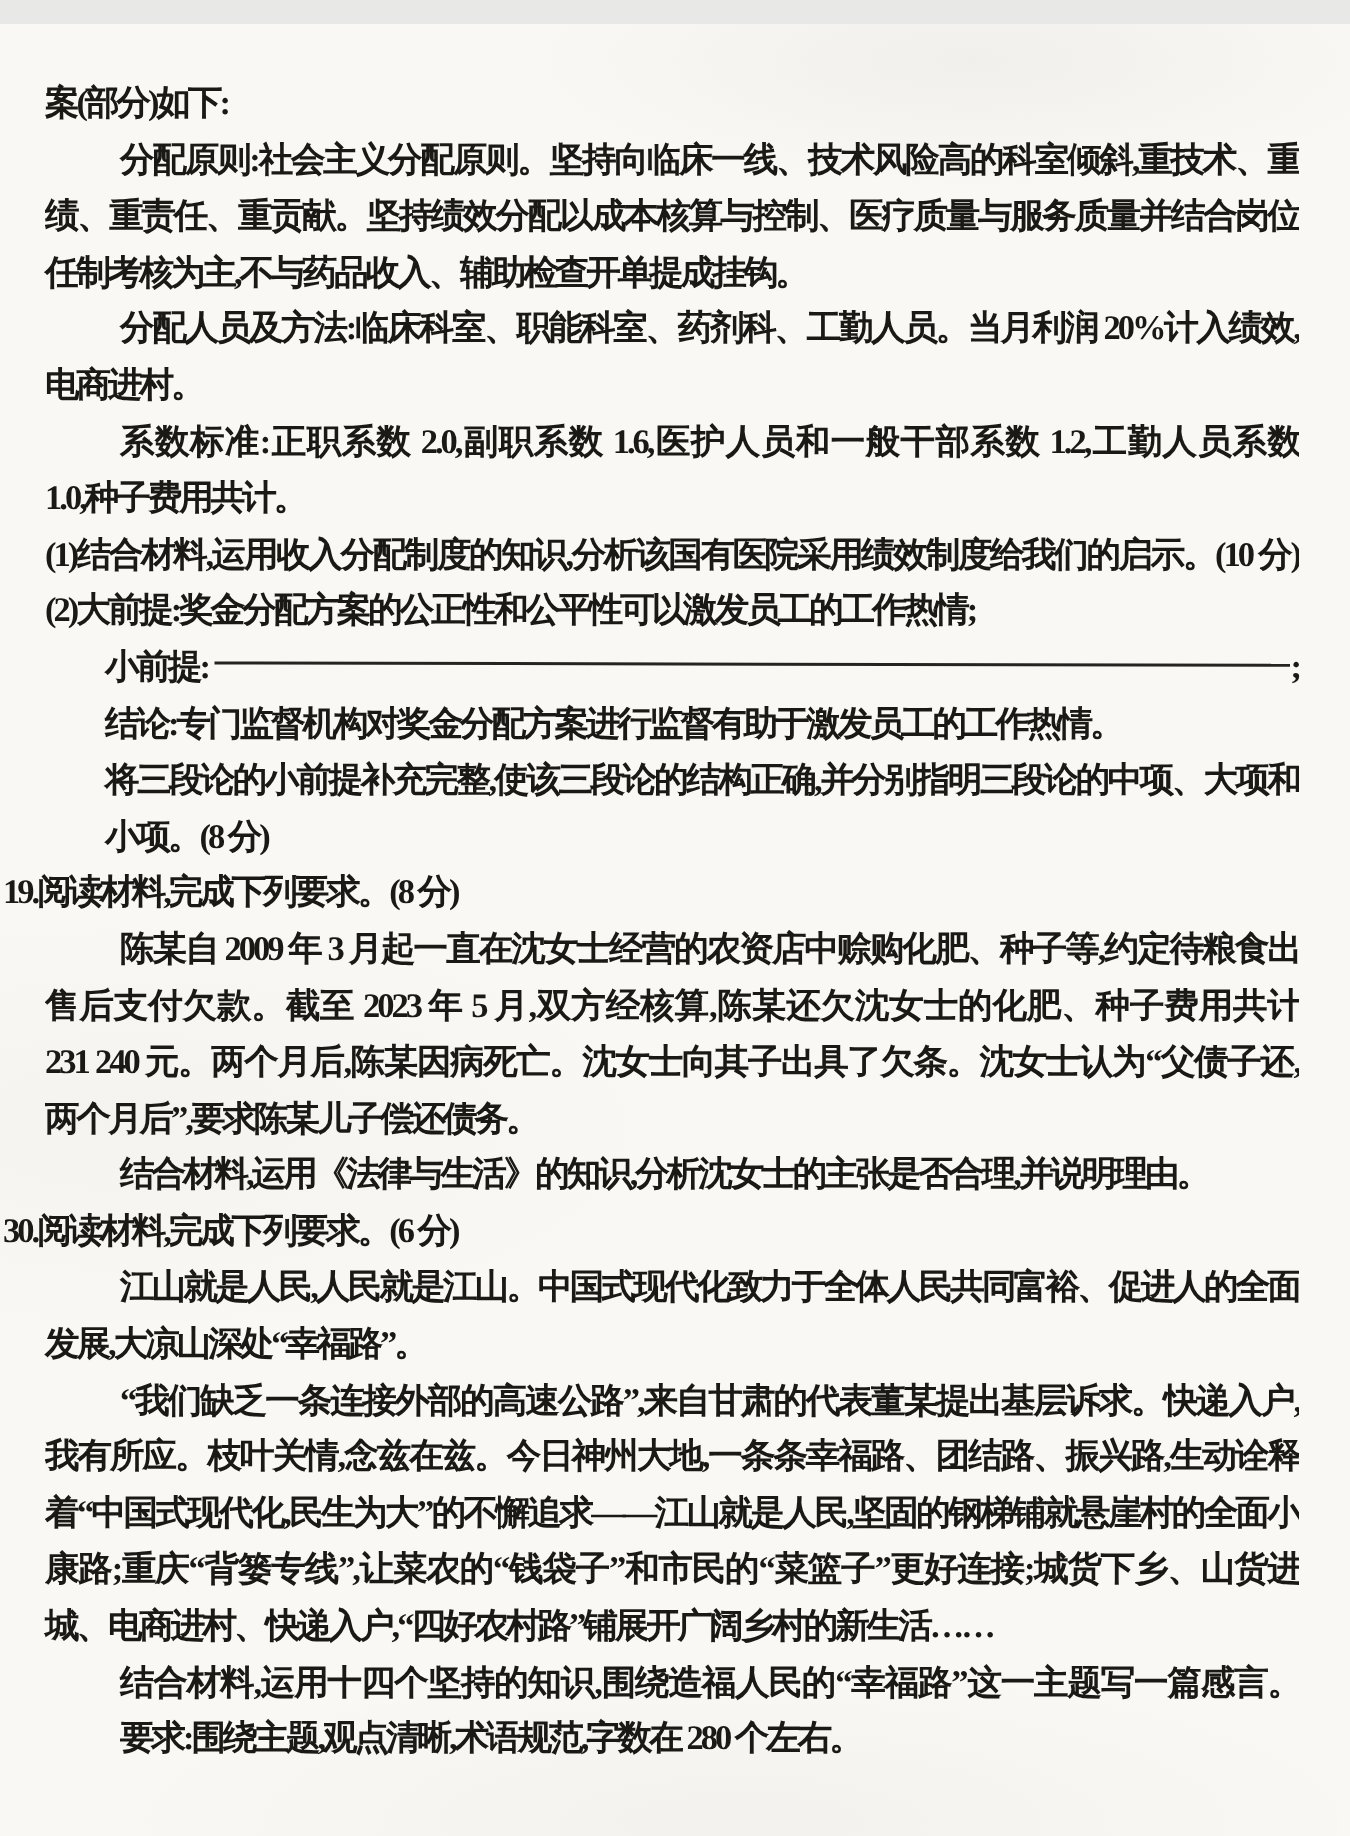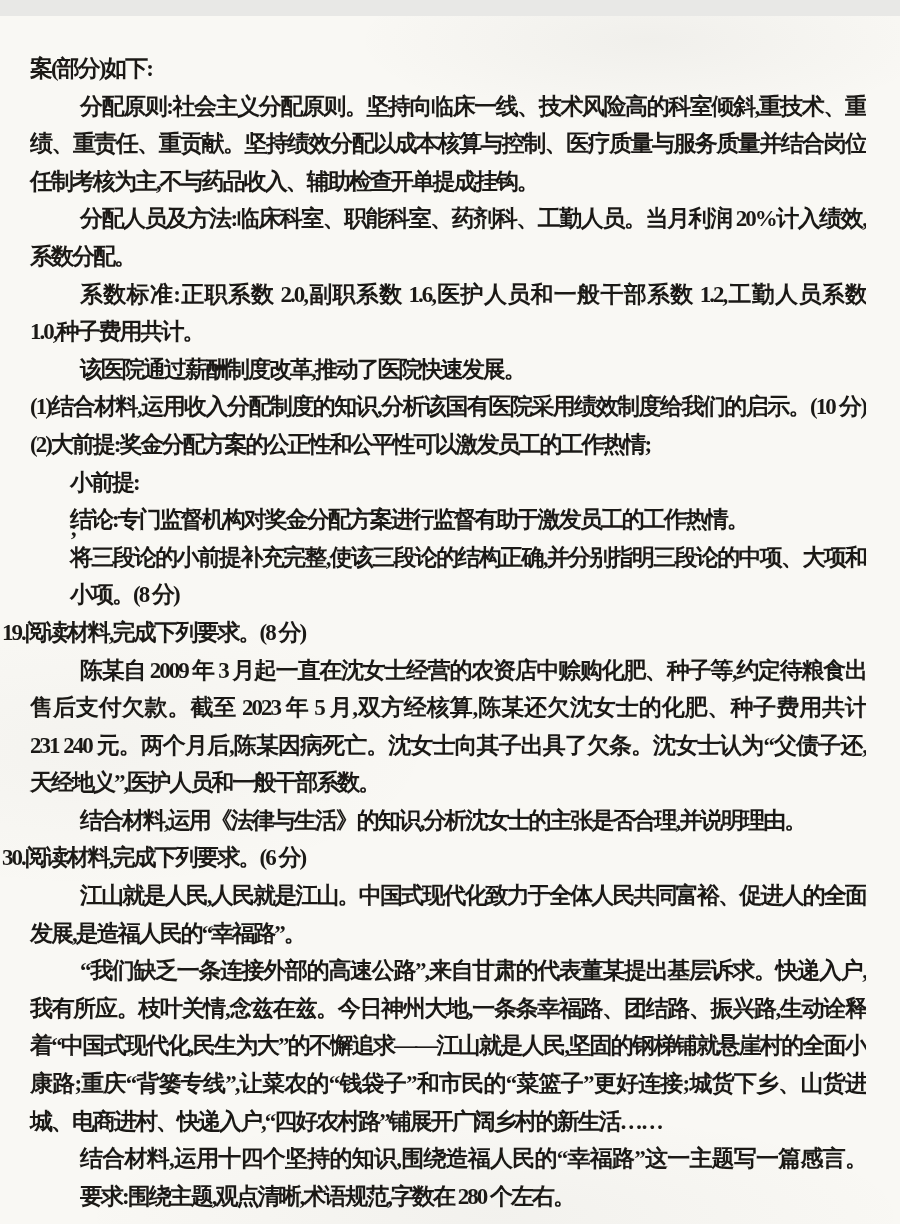--- a/index.html
+++ b/index.html
@@ -40,22 +40,21 @@
     white-space: normal;
     overflow: hidden;
     text-align: justify;
     text-align-last: justify;
   }
   .ind2 { padding-left: 50px; }
   .ind15 { padding-left: 40px; }
   .hang { margin-left: -28px; }
   .blankline {
     display: flex;
-    align-items: flex-start;
-    flex-direction: column;
+    align-items: center;
   }
   .blankline .fill {
     flex: 1;
     height: 1px;
     border-bottom: 2.5px solid #26241f;
     margin: 0 1px 7px 4px;
     transform: rotate(0.12deg);
     transform-origin: left bottom;
   }
   .smudge {
@@ -73,45 +72,44 @@
 <body>
 
 <div class="page">
   <div class="textblock">
 
     <div class="ln">案(部分)如下:</div>
     <div class="ln j ind2">分配原则:社会主义分配原则。坚持向临床一线、技术风险高的科室倾斜,重技术、重实</div>
     <div class="ln j">绩、重责任、重贡献。坚持绩效分配以成本核算与控制、医疗质量与服务质量并结合岗位责</div>
     <div class="ln">任制考核为主,不与药品收入、辅助检查开单提成挂钩。</div>
     <div class="ln j ind2">分配人员及方法:临床科室、职能科室、药剂科、工勤人员。当月利润 20%计入绩效,按</div>
-    <div class="ln">系数分配。</div>
+    <div class="ln">电商进村。</div>
     <div class="ln j ind2">系数标准:正职系数 2.0,副职系数 1.6,医护人员和一般干部系数 1.2,工勤人员系数</div>
     <div class="ln">1.0,种子费用共计。</div>
-    <div class="ln ind2">该医院通过薪酬制度改革,推动了医院快速发展。</div>
     <div class="ln j">(1)结合材料,运用收入分配制度的知识,分析该国有医院采用绩效制度给我们的启示。(10 分)</div>
     <div class="ln">(2)大前提:奖金分配方案的公正性和公平性可以激发员工的工作热情;</div>
 
     <div class="ln ind15 blankline">
       <span>小前提:</span>
       <span class="fill"></span>
       <span>;</span>
     </div>
 
     <div class="ln ind15">结论:专门监督机构对奖金分配方案进行监督有助于激发员工的工作热情。</div>
     <div class="ln j ind15">将三段论的小前提补充完整,使该三段论的结构正确,并分别指明三段论的中项、大项和</div>
     <div class="ln ind15">小项。(8 分)</div>
     <div class="ln hang">19.阅读材料,完成下列要求。(8 分)</div>
     <div class="ln j ind2">陈某自 2009 年 3 月起一直在沈女士经营的农资店中赊购化肥、种子等,约定待粮食出</div>
     <div class="ln j">售后支付欠款。截至 2023 年 5 月,双方经核算,陈某还欠沈女士的化肥、种子费用共计</div>
     <div class="ln j">231 240 元。两个月后,陈某因病死亡。沈女士向其子出具了欠条。沈女士认为“父债子还,</div>
-    <div class="ln">天经地义”,医护人员和一般干部系数。</div>
+    <div class="ln">两个月后”,要求陈某儿子偿还债务。</div>
     <div class="ln ind2">结合材料,运用《法律与生活》的知识,分析沈女士的主张是否合理,并说明理由。</div>
     <div class="ln hang">30.阅读材料,完成下列要求。(6 分)</div>
     <div class="ln j ind2">江山就是人民,人民就是江山。中国式现代化致力于全体人民共同富裕、促进人的全面</div>
-    <div class="ln">发展,是造福人民的“幸福路”。</div>
+    <div class="ln">发展,大凉山深处“幸福路”。</div>
     <div class="ln j ind2">“我们缺乏一条连接外部的高速公路”,来自甘肃的代表董某提出基层诉求。快递入户,</div>
     <div class="ln j">我有所应。枝叶关情,念兹在兹。今日神州大地,一条条幸福路、团结路、振兴路,生动诠释</div>
     <div class="ln j">着“中国式现代化,民生为大”的不懈追求——江山就是人民,坚固的钢梯铺就悬崖村的全面小</div>
     <div class="ln j">康路;重庆“背篓专线”,让菜农的“钱袋子”和市民的“菜篮子”更好连接;城货下乡、山货进</div>
     <div class="ln">城、电商进村、快递入户,“四好农村路”铺展开广阔乡村的新生活……</div>
     <div class="ln j ind2">结合材料,运用十四个坚持的知识,围绕造福人民的“幸福路”这一主题写一篇感言。</div>
     <div class="ln ind2">要求:围绕主题,观点清晰,术语规范,字数在 280 个左右。</div>
 
   </div>
 

